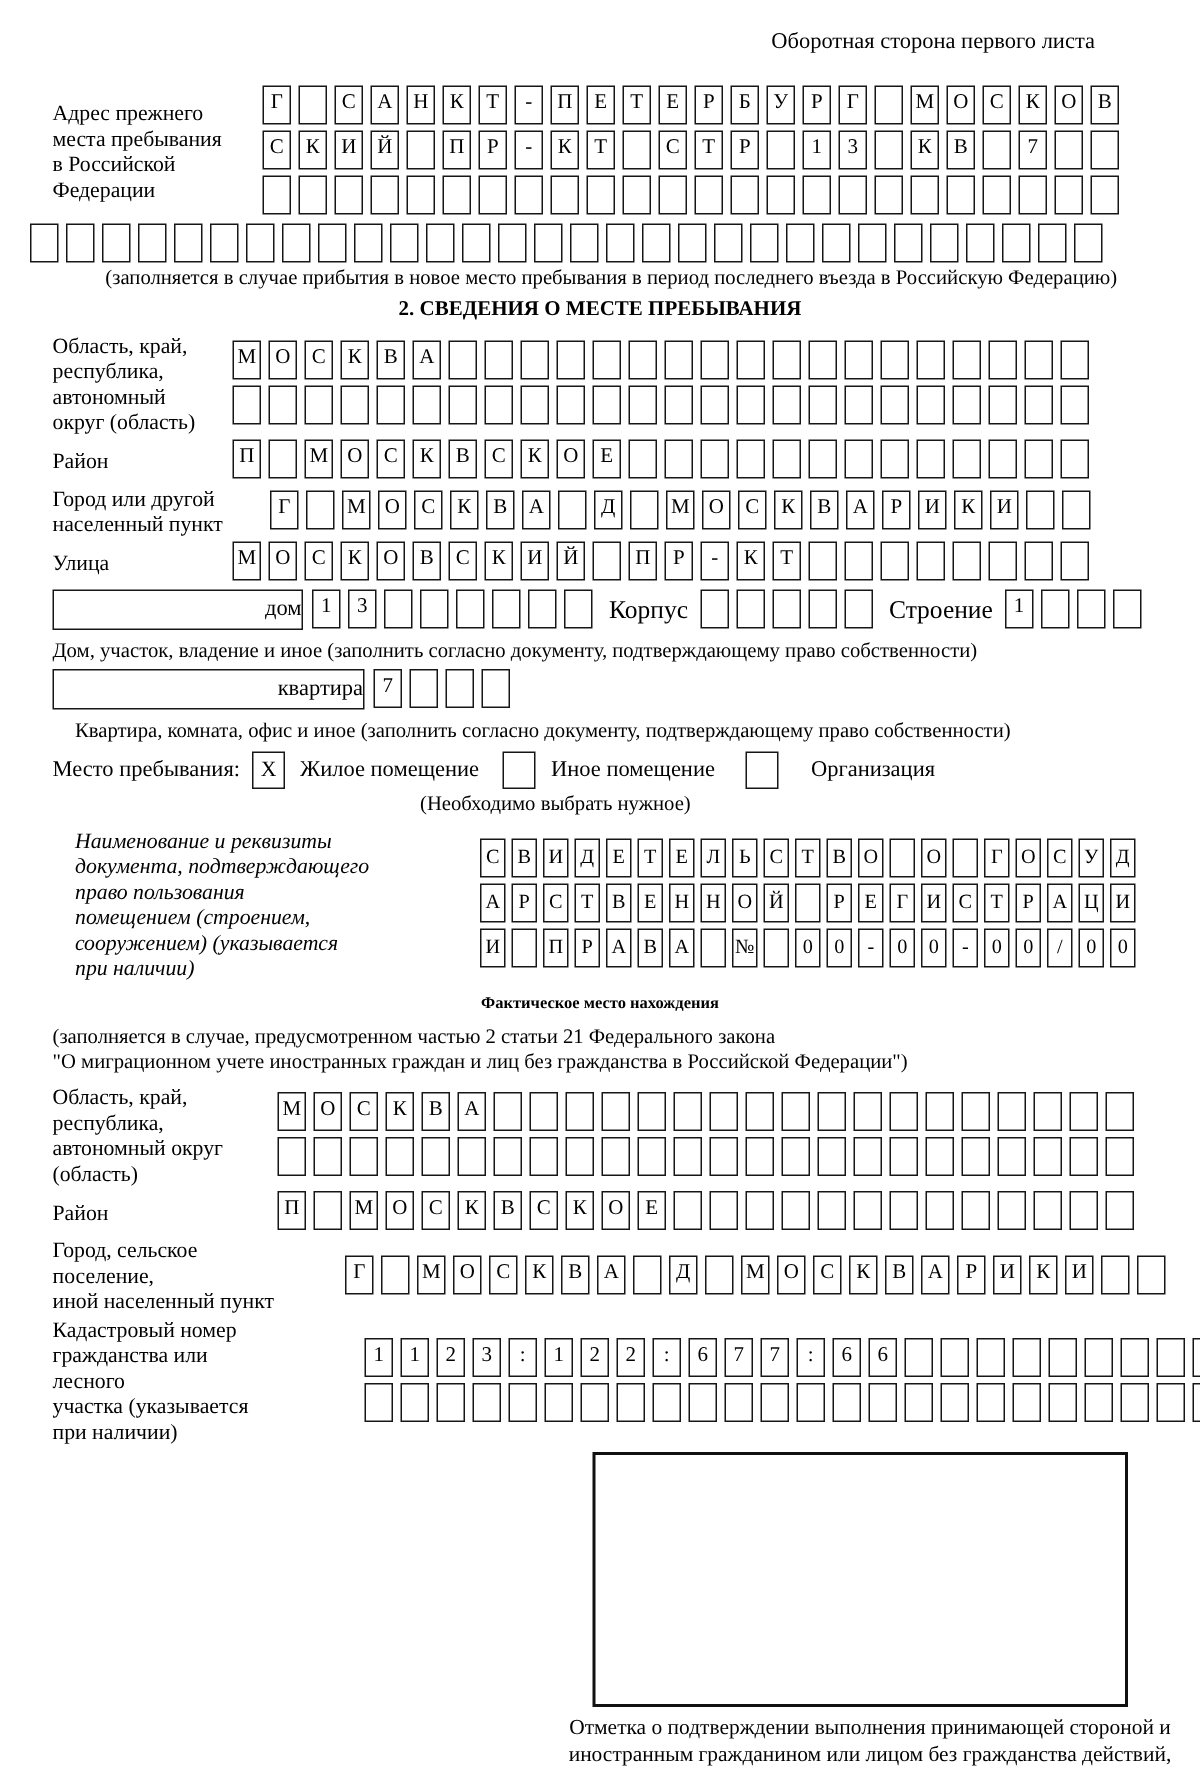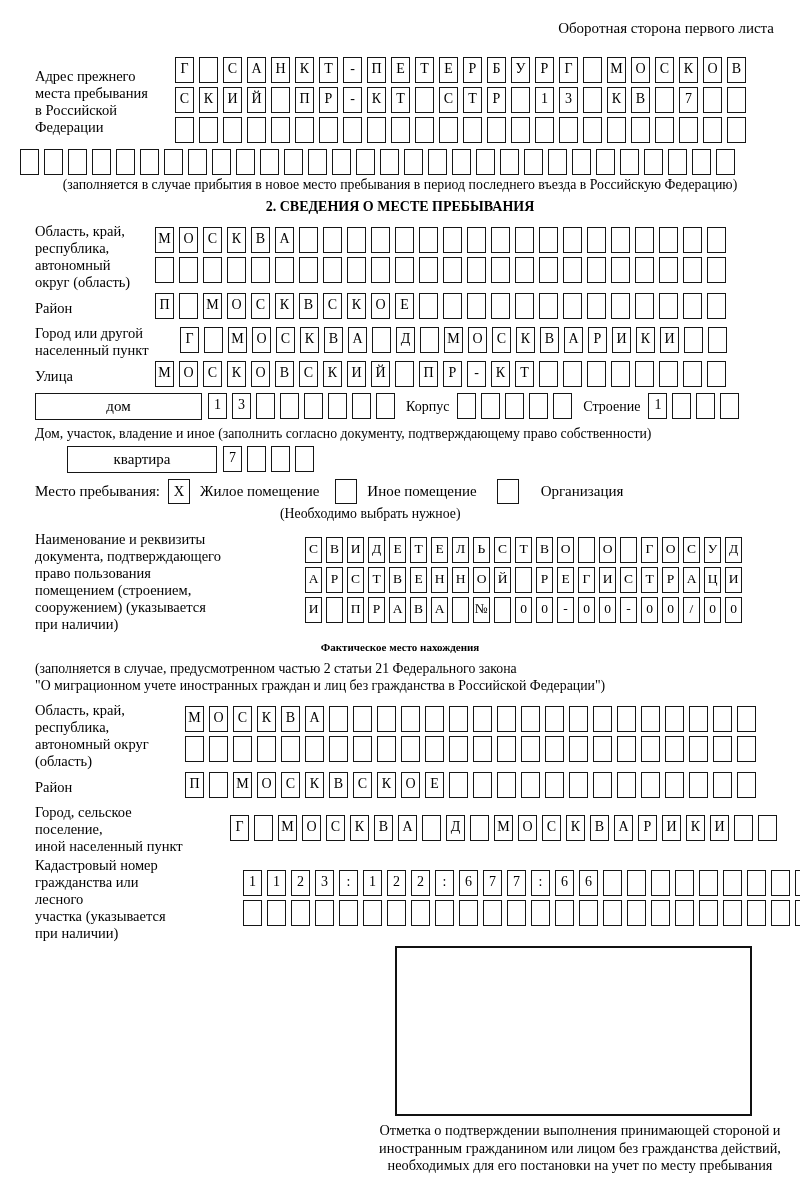--- a/index.html
+++ b/index.html
@@ -6,27 +6,27 @@
   html,body { background:#fff; }
   .page {
     position:relative;
     width:800px; height:1180px;
     padding:20px 0 0 35px;
     background:#fff; color:#000;
     font-family:"Liberation Serif","DejaVu Serif",serif;
     font-size:15px;
     overflow:hidden;
   }
-  .corner { text-align:right; padding-right:26px; font-size:15px; margin-bottom:20px; }
+  .corner { text-align:right; padding-right:70px; font-size:15px; margin-bottom:20px; }
 
   .label { font-size:14.5px; line-height:17px; white-space:pre-line; flex:0 0 auto; }
   .lw140 { width:140px; }
   .lw120 { width:120px; }
   .lw150 { width:150px; }
-  .lwdoc { width:235px; margin-right:35px; }
+  .lwdoc { width:235px; margin-right:35px;font-style:italic; }
 
   .field { display:flex; align-items:center; margin-bottom:2px; }
   .grid  { flex:0 0 auto; }
 
   .cellrow { height:26px; margin-bottom:4px; white-space:nowrap;font-family:Liberation Serif, serif; }
   .cell {
     display:inline-block; width:19px; height:26px;
     border:1.9px solid #161616; margin-right:5px;
     text-align:center; line-height:22px; font-size:14px;
     vertical-align:top; background:#fff;
@@ -36,36 +36,36 @@
   .ind45 { margin-left:45px; }
   .ind30 { margin-left:18px;padding-left:40px; }
   .fullrow { margin-left:-15px; margin-bottom:2px; }
 
   .note { font-size:13.8px; line-height:16px; }
   .center { text-align:center; margin-right:35px; }
   .sec-title { font-weight:bold; font-size:14px; text-align:center; margin:4px 35px 8px 0; }
 
   .houseline { display:flex; align-items:flex-start; margin-bottom:3px; }
   .wide-box {
-    height:27px; border:1.9px solid #161616; text-align:center;
+    height:27px; border:1.9px solid #161616; text-align:right;
     line-height:24px; font-size:15px; margin-right:6px; background:#fff;
   }
   .wb167 { width:167px; }
-  .wb187 { width:150px;margin-left:32px; }
-  .inline-label { font-size:14px; line-height:27px; margin:0 8px 0 6px; }
+  .wb187 { width:208px; }
+  .inline-label { font-size:17px; line-height:27px; margin:0 8px 0 6px; }
 
   .cbline { display:flex; align-items:center; font-size:15px; margin-bottom:2px; }
   .cb {
     display:inline-block; width:22px; height:25px;
     border:1.9px solid #161616; text-align:center; line-height:22px;
     font-size:14.5px; background:#fff;
   }
   .cb-lab { margin:0 12px 0 10px; }
   .subnote { margin-left:245px; font-size:13.8px; margin-bottom:9px; }
-  .mb4 { margin-bottom:4px; } .mb6 { margin-bottom:6px; } .mb8 { margin-bottom:8px; }
+  .mb4 { margin-bottom:4px; } .mb6 { margin-bottom:6px;margin-left:15px; } .mb8 { margin-bottom:8px; }
 
   .fact-title { font-weight:bold; font-size:11px; text-align:center; margin:8px 35px 7px 0; }
   .fact-note { font-size:13.8px; line-height:17px; margin-right:35px; }
 
   .stamp-box {
     margin-left:360px; margin-top:4px;
     width:357px; height:170px;
     border:2.5px solid #111; background:#fff;
   }
   .stamp-caption {
@@ -136,20 +136,21 @@
     <div class="cellrow"><span class="cell"></span><span class="cell"></span><span class="cell"></span><span class="cell"></span><span class="cell"></span></div>
     <span class="inline-label">Строение</span>
     <div class="cellrow"><span class="cell">1</span><span class="cell"></span><span class="cell"></span><span class="cell"></span></div>
   </div>
   <div class="note mb4">Дом, участок, владение и иное (заполнить согласно документу, подтверждающему право собственности)</div>
 
   <div class="houseline">
     <div class="wide-box wb187">квартира</div>
     <div class="cellrow"><span class="cell">7</span><span class="cell"></span><span class="cell"></span><span class="cell"></span></div>
   </div>
+  <div class="note mb6">Квартира, комната, офис и иное (заполнить согласно документу, подтверждающему право собственности)</div>
 
   <div class="cbline">
     <span>Место пребывания:</span>
     <span class="cb" style="margin-left:8px;">X</span>
     <span class="cb-lab">Жилое помещение</span>
     <span class="cb" style="margin-left:4px;"></span>
     <span class="cb-lab">Иное помещение</span>
     <span class="cb" style="margin-left:8px;"></span>
     <span class="cb-lab" style="margin-left:22px;">Организация</span>
   </div>

